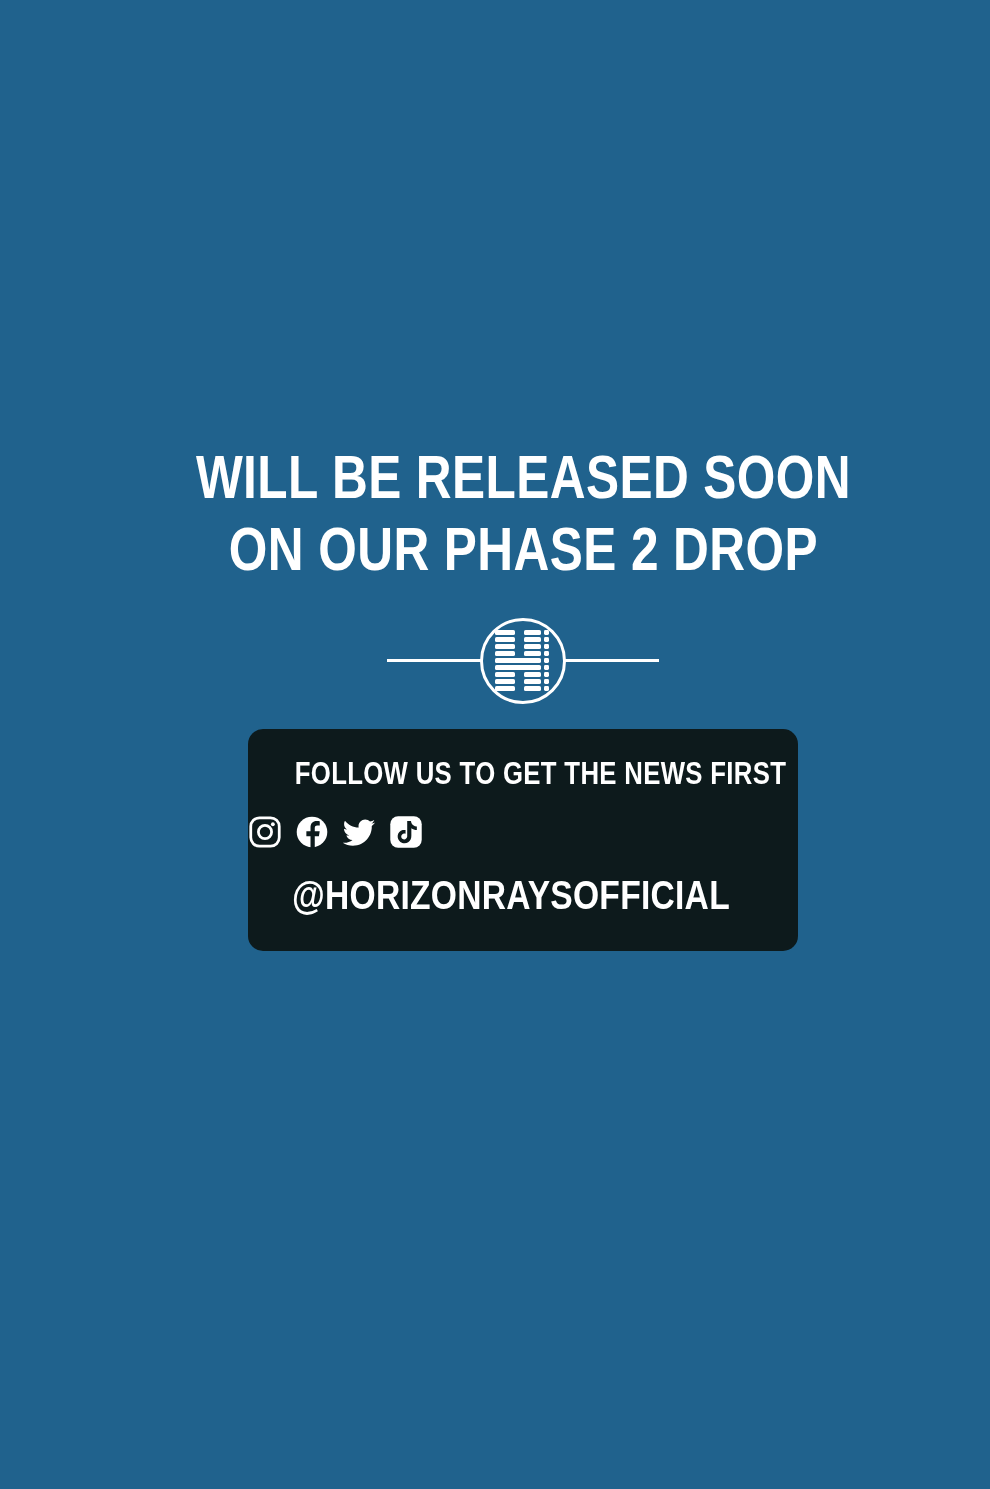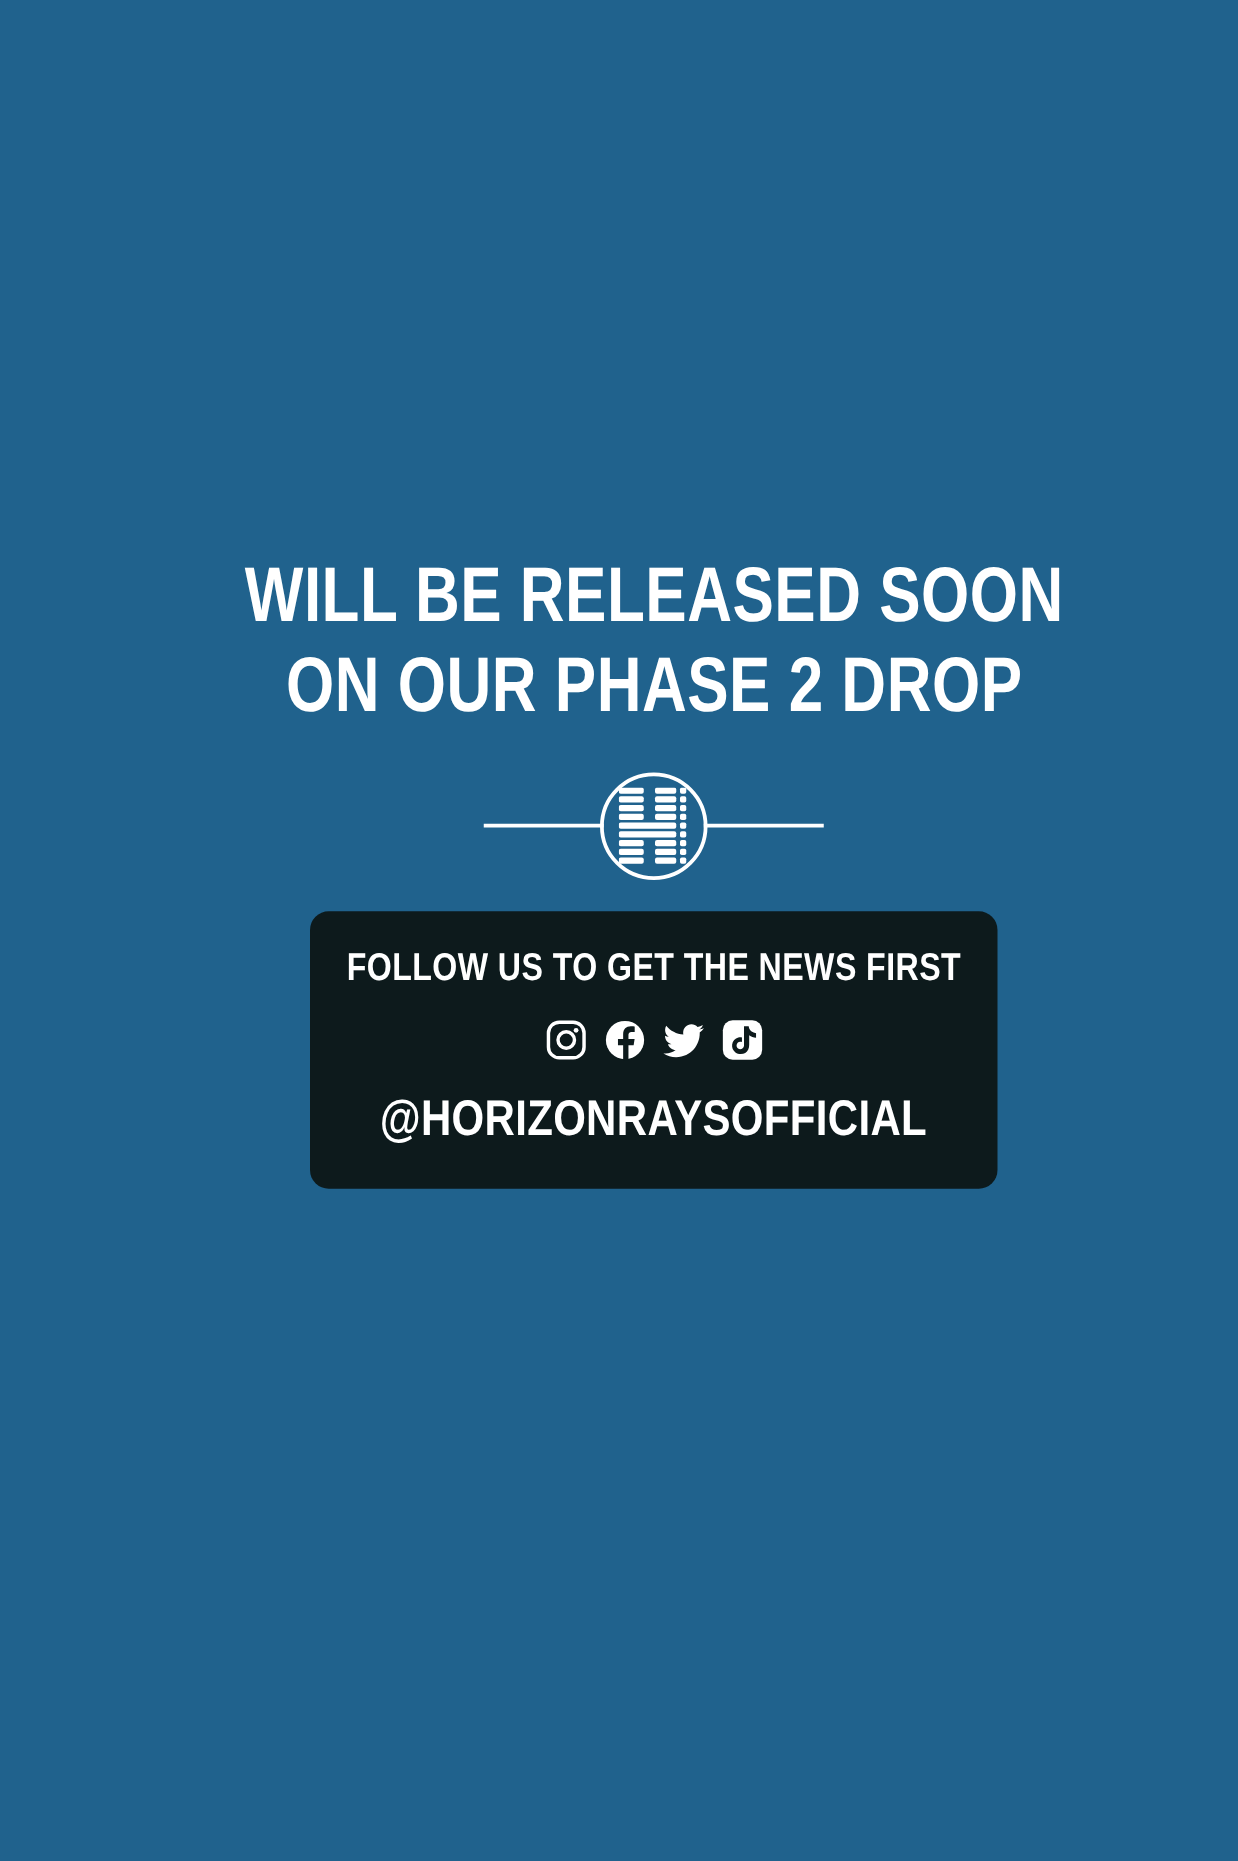--- a/index.html
+++ b/index.html
@@ -82,21 +82,20 @@
 
   
   .follow-card {
     margin-top: 23px;
     width: 550px;
     height: 222px;
     background: #0d1a1c;
     border-radius: 15px;
     display: flex;
     flex-direction: column;
-    align-items: center;
     box-sizing: border-box;
   }
   .card-title {
     margin-top: 28px;
     color: #ffffff;
     font-family: "Liberation Sans Narrow", "Liberation Sans", sans-serif;
     font-weight: 700;
     font-size: 31px;
     line-height: 34px;
     letter-spacing: 0.4px;

